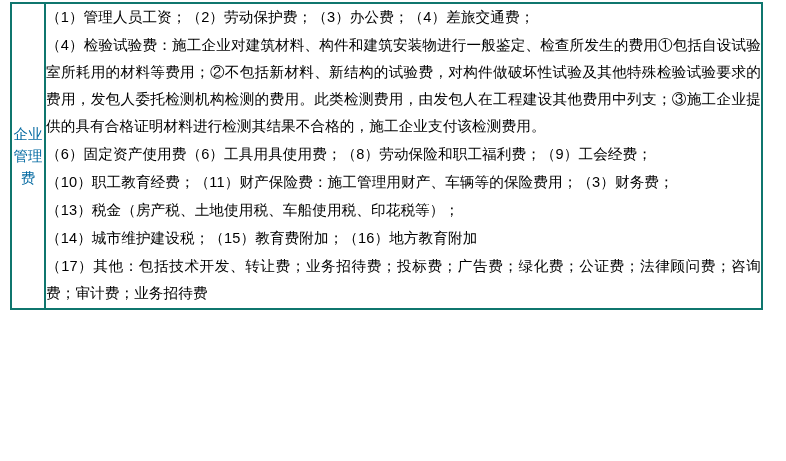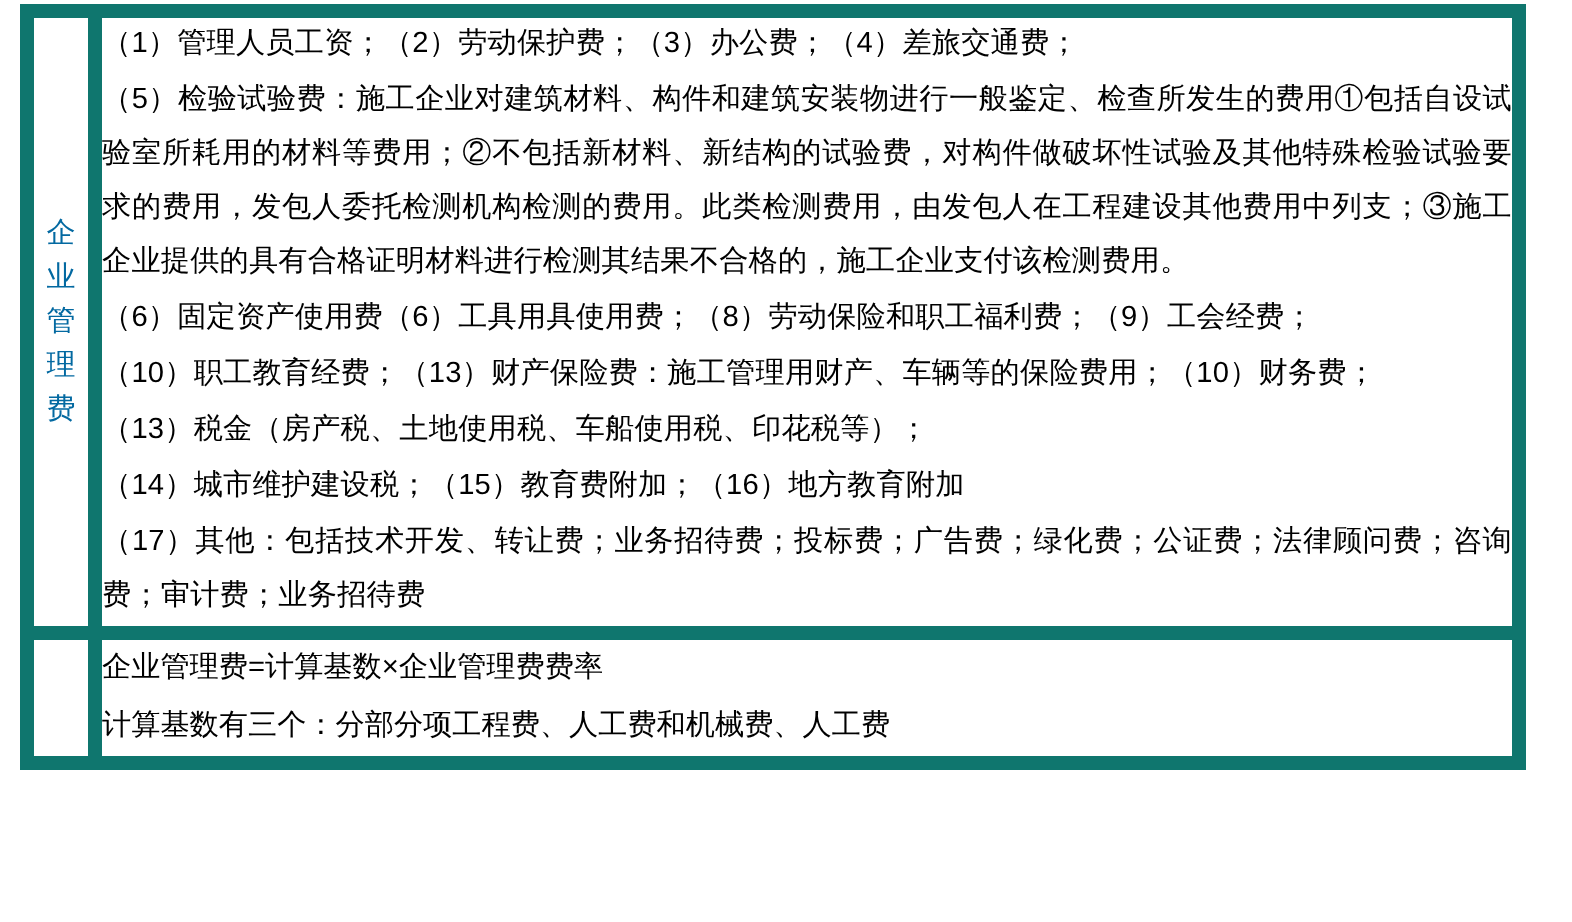--- a/index.html
+++ b/index.html
@@ -20,21 +20,21 @@
     box-sizing: border-box;
   }
   table.doc-table {
     border-collapse: collapse;
     width: 753px;
     margin-left: 10px;
     margin-top: 2px;
     table-layout: fixed;
   }
   table.doc-table td {
-    border: 7px solid #0f766e;
+    border: 2px solid #0f766e;
     vertical-align: middle;
     padding: 0;
   }
   td.label-cell {
     width: 34px;
     text-align: center;
     font-size: 14.5px;
     line-height: 22px;
     color: #0369a1;
     padding: 2px 3px;
@@ -82,41 +82,34 @@
         <td class="label-cell">
           <span class="label-line">企业</span>
           <span class="label-line">管理</span>
           <span class="label-line">费</span>
         </td>
         <td class="content-cell">
           <p class="para">
             <span>（1）管理人员工资；（2）劳动保护费；（3）办公费；（4）差旅交通费；</span>
           </p>
           <p class="para">
-            <span>（5）检验试验费：施工企业对建筑材料、构件和建筑安装物进行一般鉴定、检查所发生的费用①包括自设试验室所耗用的材料等费用；②不包括新材料、新结构的试验费，对构件做破坏性试验及其他特殊检验试验要求的费用，发包人委托检测机构检测的费用。此类检测费用，由发包人在工程建设其他费用中列支；③施工企业提供的具有合格证明材料进行检测其结果不合格的，施工企业支付该检测费用。</span>
+            <span>（4）检验试验费：施工企业对建筑材料、构件和建筑安装物进行一般鉴定、检查所发生的费用①包括自设试验室所耗用的材料等费用；②不包括新材料、新结构的试验费，对构件做破坏性试验及其他特殊检验试验要求的费用，发包人委托检测机构检测的费用。此类检测费用，由发包人在工程建设其他费用中列支；③施工企业提供的具有合格证明材料进行检测其结果不合格的，施工企业支付该检测费用。</span>
           </p>
           <p class="para">
             <span>（6）固定资产使用费（6）工具用具使用费；（8）劳动保险和职工福利费；（9）工会经费；</span>
           </p>
           <p class="para">
-            <span>（10）职工教育经费；（13）财产保险费：</span><span class="u">施工管理用财产、车辆等的保险费用；</span><span>（10）财务费；</span>
+            <span>（10）职工教育经费；（11）财产保险费：</span><span class="u">施工管理用财产、车辆等的保险费用；</span><span>（3）财务费；</span>
           </p>
           <p class="para">
             <span>（13）税金（房产税、土地使用税、车船使用税、印花税等）；</span>
           </p>
           <p class="para">
             <span>（14）城市维护建设税；（15）教育费附加；（16）地方教育附加</span>
           </p>
           <p class="para">
             <span>（17）其他：包括技术开发、转让费；业务招待费；投标费；广告费；绿化费；公证费；法律顾问费；咨询费；</span><span class="u">审计费</span><span>；业务招待费</span>
           </p>
         </td>
       </tr>
-      <tr>
-        <td class="label-cell"></td>
-        <td class="formula-cell">
-          <p class="formula-line">企业管理费=计算基数×企业管理费费率</p>
-          <p class="formula-line">计算基数有三个：分部分项工程费、人工费和机械费、人工费</p>
-        </td>
-      </tr>
     </tbody>
   </table>
 </div>
 
 </body></html>

